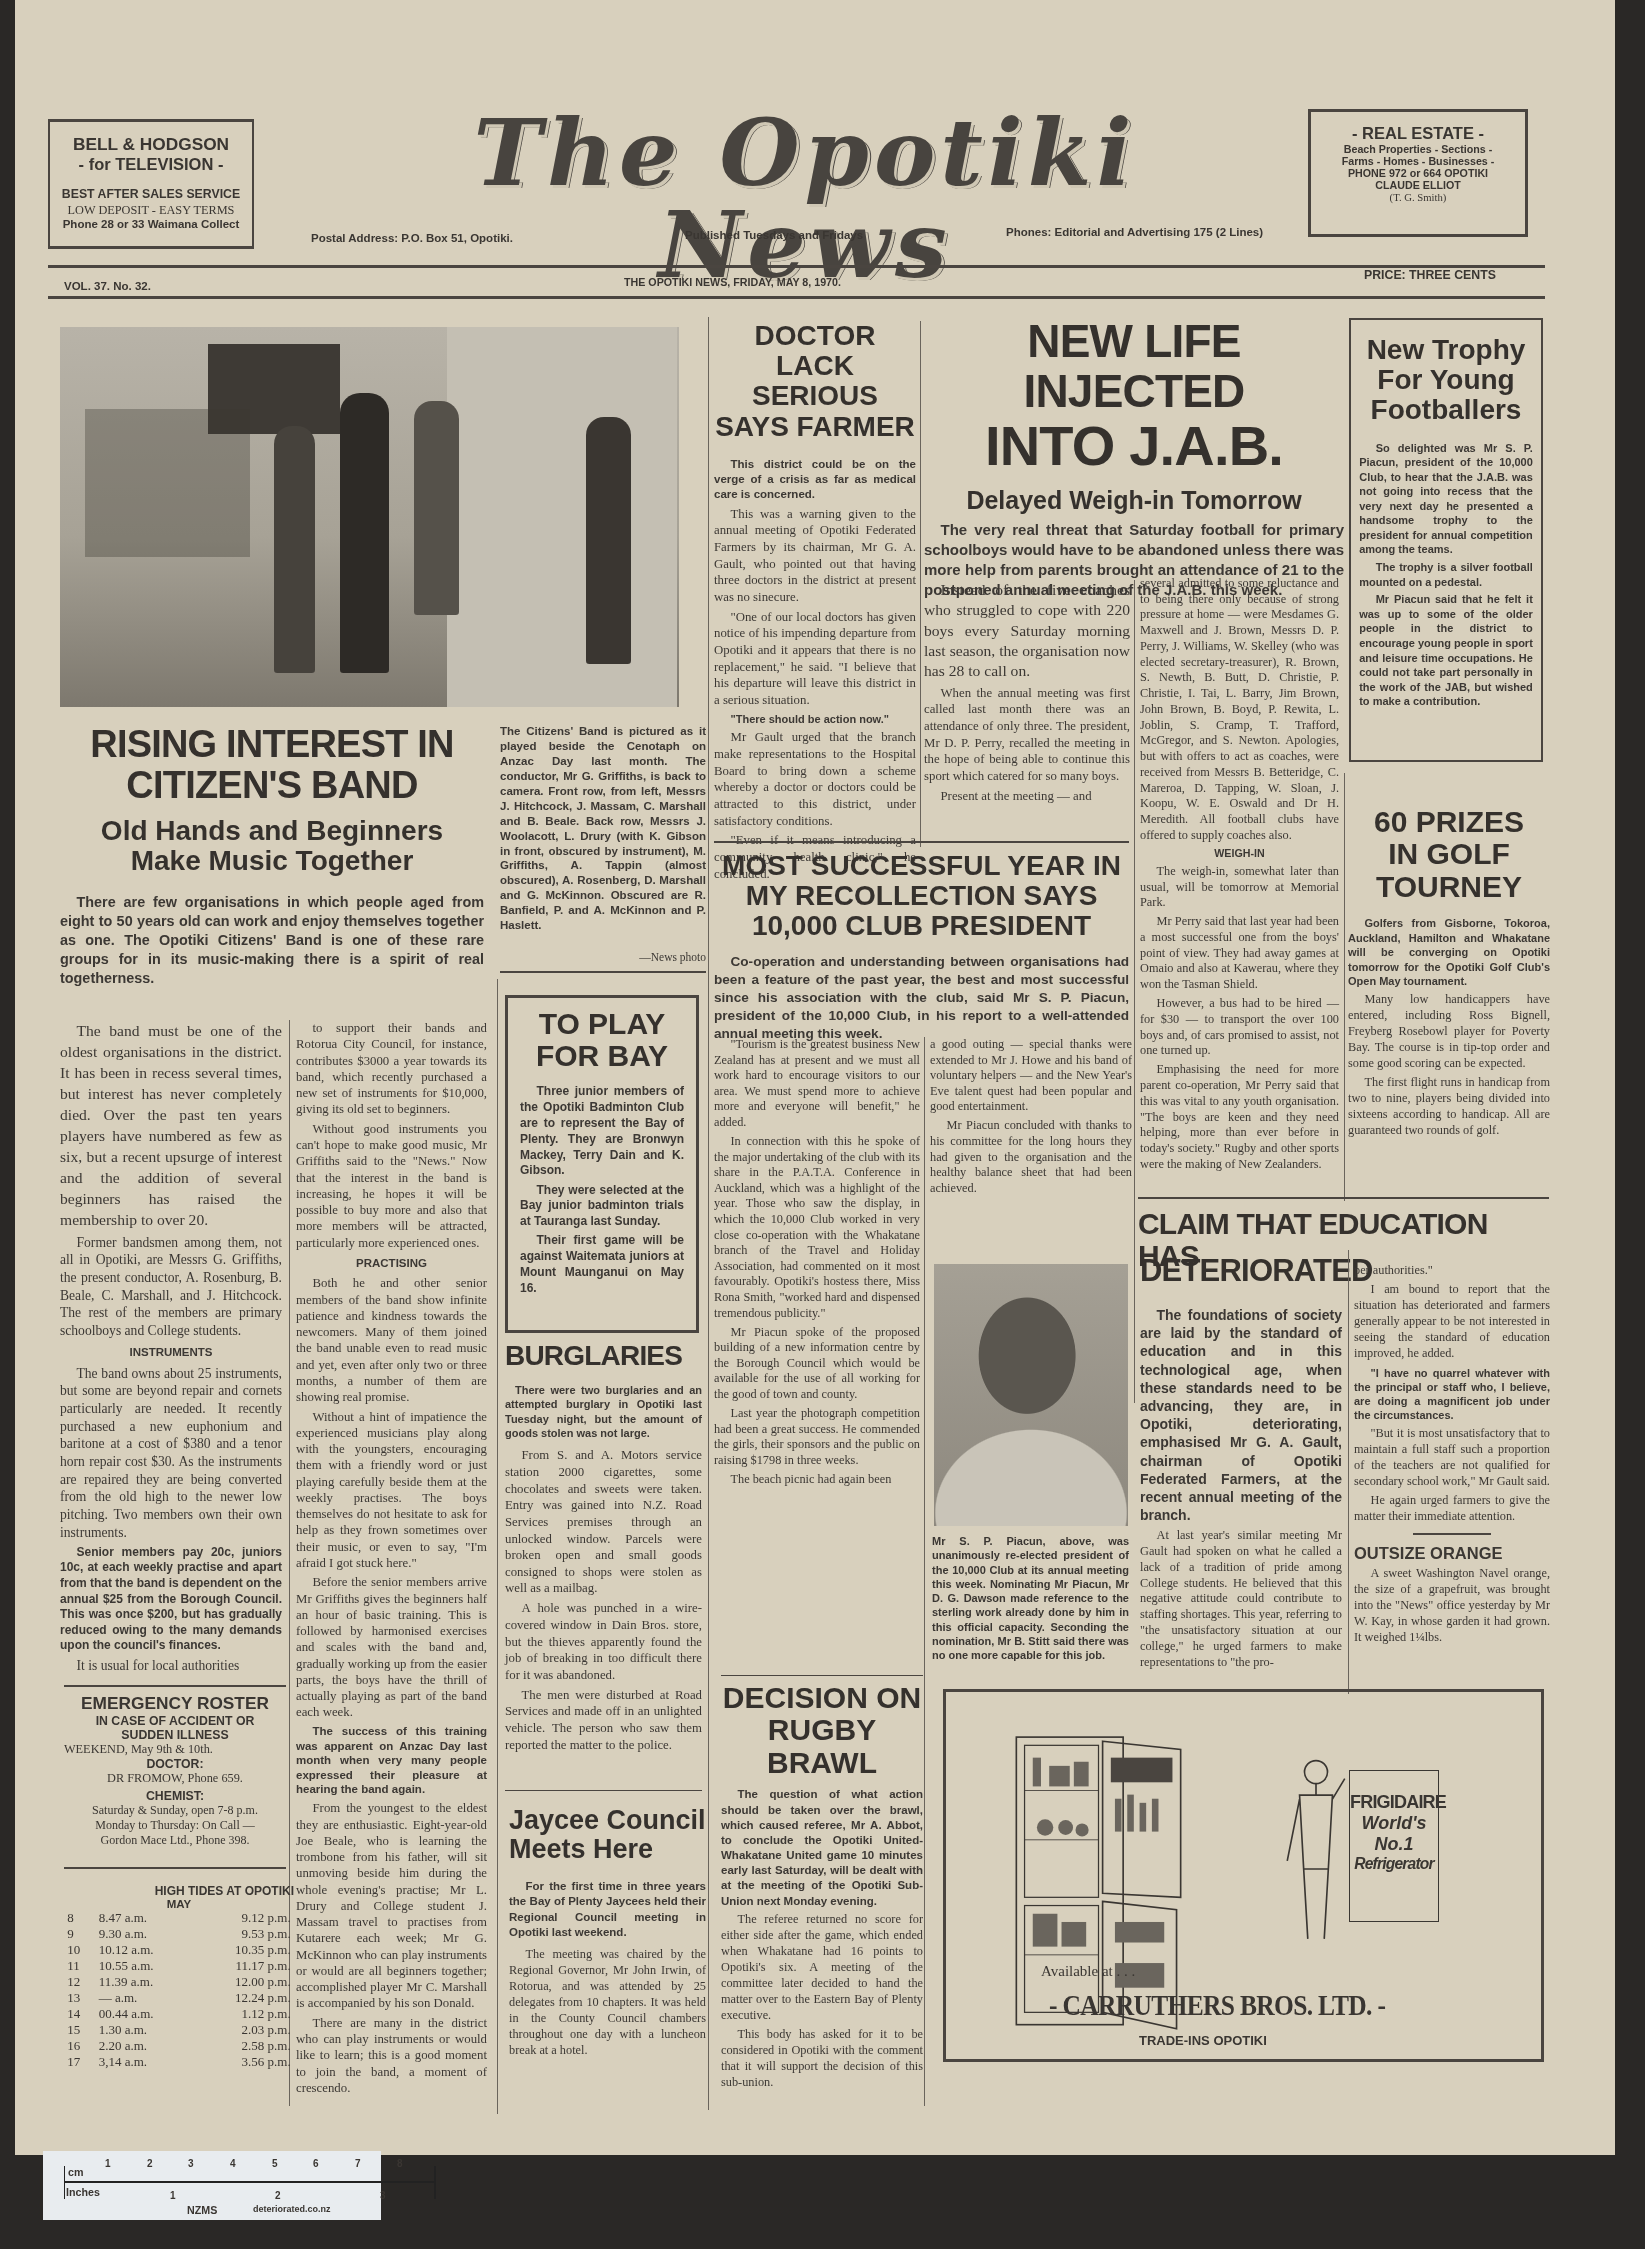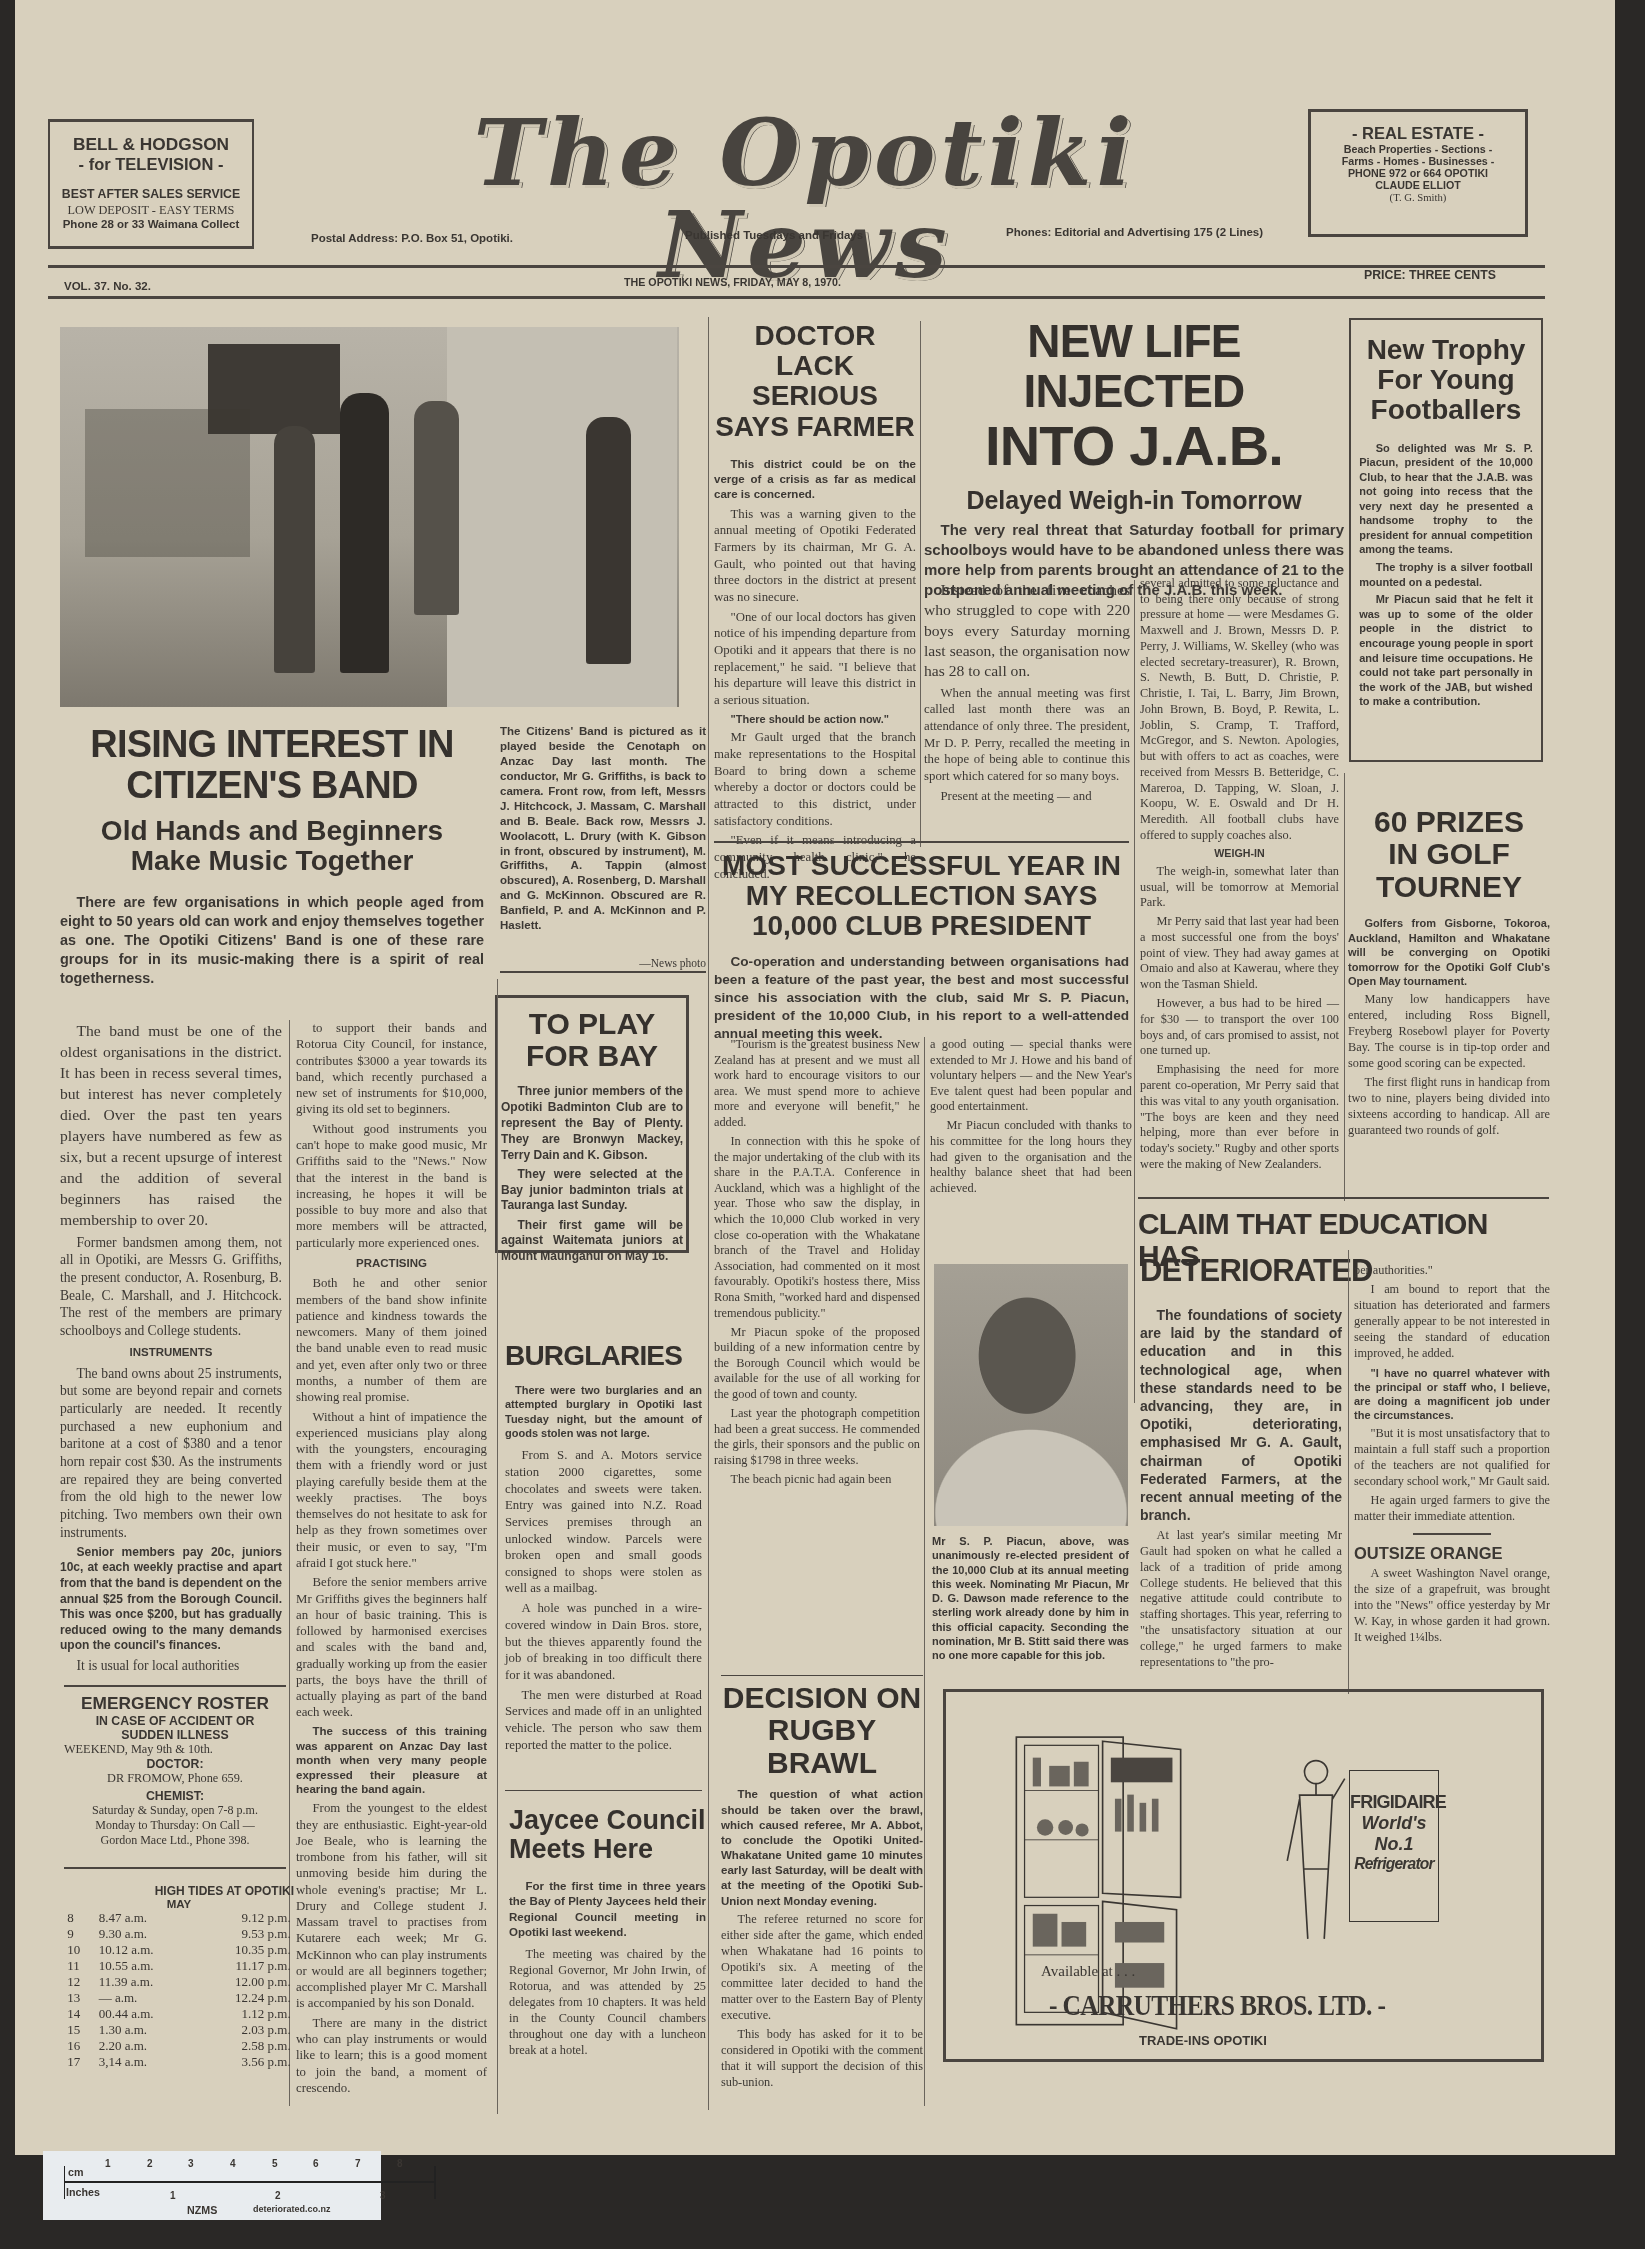--- a/index.html
+++ b/index.html
@@ -68,21 +68,21 @@
     <div class="hd" style="font-size:38px;letter-spacing:-0.8px">CITIZEN'S BAND</div>
     <div class="hd" style="font-size:28px;margin-top:10px">Old Hands and Beginners</div>
     <div class="hd" style="font-size:28px">Make Music Together</div>
     <div class="lead" style="font-size:14.4px;margin-top:16.5px">
         <p>There are few organisations in which people aged from eight to 50 years old can work and enjoy themselves together as one. The Opotiki Citizens' Band is one of these rare groups for in its music-making there is a spirit of real togetherness.</p>
       </div>
   </div>
 
   <div class="abs sans" style="left:485px;top:724px;width:206px;font-size:11.5px;font-weight:bold;line-height:1.3;text-align:justify;color:#3c3834">
     <span>The Citizens' Band is pictured as it played beside the Cenotaph on Anzac Day last month. The conductor, Mr G. Griffiths, is back to camera. Front row, from left, Messrs J. Hitchcock, J. Massam, C. Marshall and B. Beale. Back row, Messrs J. Woolacott, L. Drury (with K. Gibson in front, obscured by instrument), M. Griffiths, A. Tappin (almost obscured), A. Rosenberg, D. Marshall and G. McKinnon. Obscured are R. Banfield, P. and A. McKinnon and P. Haslett.</span>
-    <div style="text-align:right;font-family:'Liberation Serif',serif;font-weight:normal;margin-top:23px">—News photo</div>
+    <div style="text-align:right;font-family:'Liberation Serif',serif;font-weight:normal;margin-top:17px">—News photo</div>
   </div>
   <div class="rule" style="left:485px;top:971px;width:206px;height:1.6px"></div>
 
   <div class="abs body" style="left:45px;top:1020px;width:222px">
     <p style="font-size:15.6px;line-height:1.35">The band must be one of the oldest organisations in the district. It has been in recess several times, but interest has never completely died. Over the past ten years players have numbered as few as six, but a recent upsurge of interest and the addition of several beginners has raised the membership to over 20.</p>
     <p>Former bandsmen among them, not all in Opotiki, are Messrs G. Griffiths, the present conductor, A. Rosenburg, B. Beale, C. Marshall, and J. Hitchcock. The rest of the members are primary schoolboys and College students.</p>
     <div class="sub">INSTRUMENTS</div>
     <p>The band owns about 25 instruments, but some are beyond repair and cornets particularly are needed. It recently purchased a new euphonium and baritone at a cost of $380 and a tenor horn repair cost $30. As the instruments are repaired they are being converted from the old high to the newer low pitching. Two members own their own instruments.</p>
     <p class="sans" style="font-weight:bold;font-size:12px">Senior members pay 20c, juniors 10c, at each weekly practise and apart from that the band is dependent on the annual $25 from the Borough Council. This was once $200, but has gradually reduced owing to the many demands upon the council's finances.</p>
     <p>It is usual for local authorities</p>
@@ -168,21 +168,21 @@
           </tr>
       <tr>
             <td>17</td>
             <td>3,14 a.m.</td>
             <td style="text-align:right">3.56 p.m.</td>
           </tr>
       </tbody>
     </table>
   </div>
 
-  <div class="abs box" style="left:480px;top:995px;width:194px;height:258px;padding:10px 3px">
+  <div class="abs box" style="left:490px;top:995px;width:194px;height:338px;padding:10px 12px">
     <div class="hd" style="font-size:30px">TO PLAY</div>
     <div class="hd" style="font-size:30px;margin-bottom:11.5px">FOR BAY</div>
     <div class="lead" style="font-size:12px">
       <p>Three junior members of the Opotiki Badminton Club are to represent the Bay of Plenty. They are Bronwyn Mackey, Terry Dain and K. Gibson.</p>
       <p>They were selected at the Bay junior badminton trials at Tauranga last Sunday.</p>
       <p>Their first game will be against Waitemata juniors at Mount Maunganui on May 16.</p>
     </div>
   </div>
 
   <div class="abs" style="left:490px;top:1341px;width:197px">

